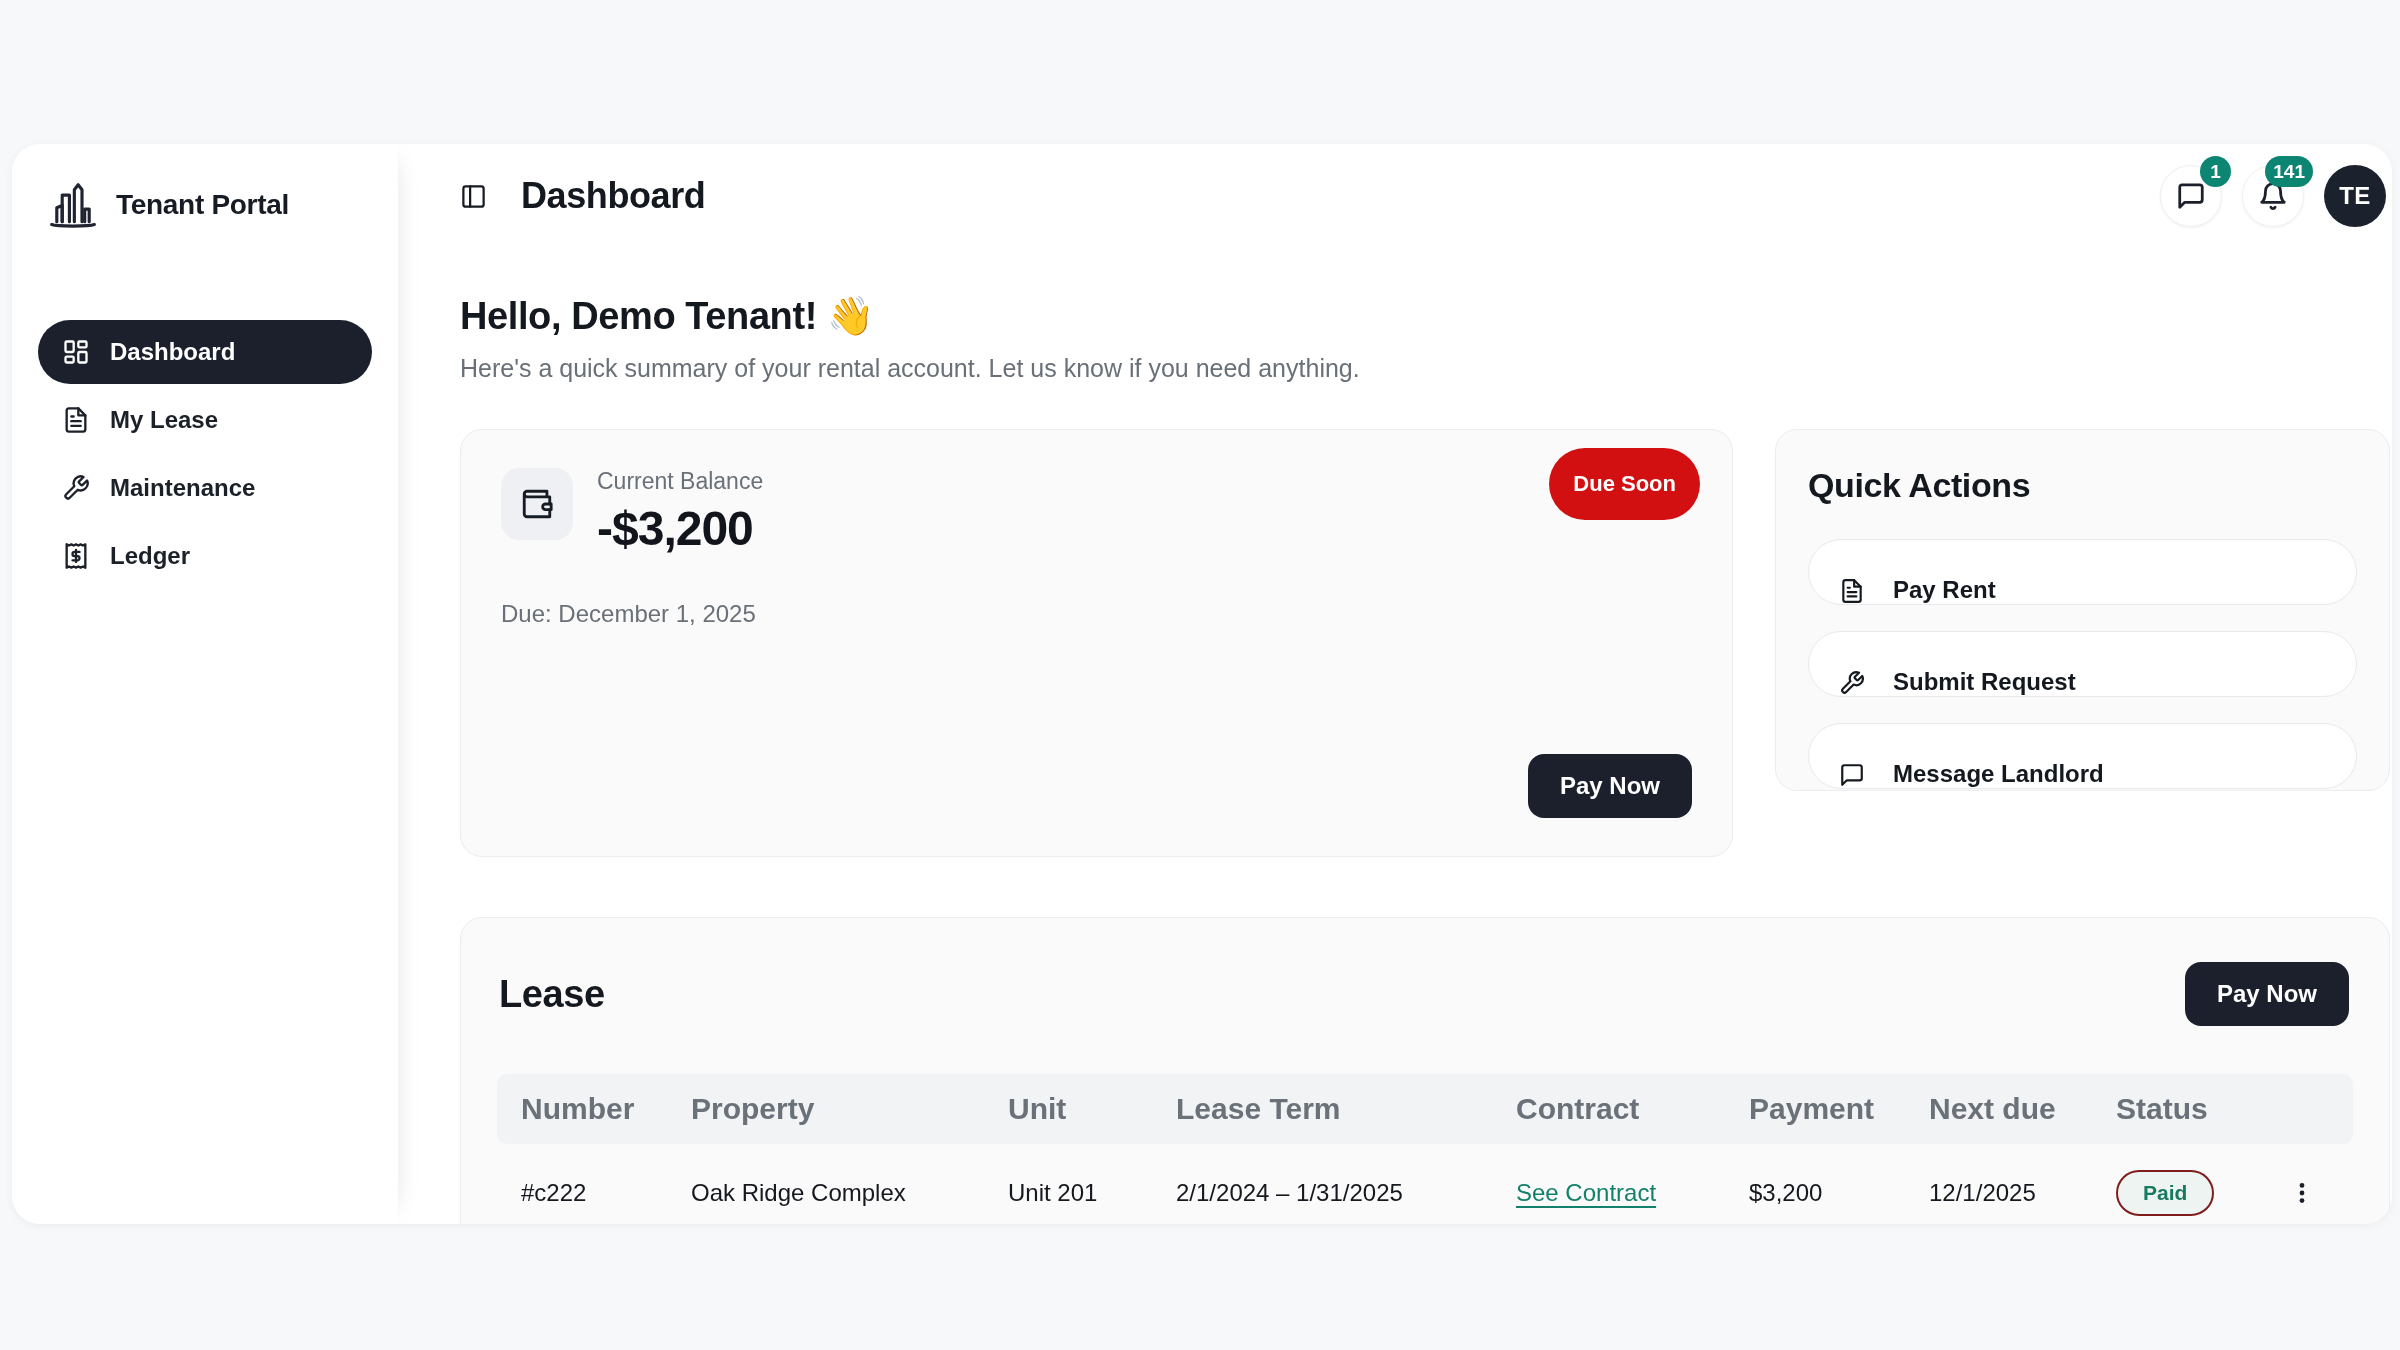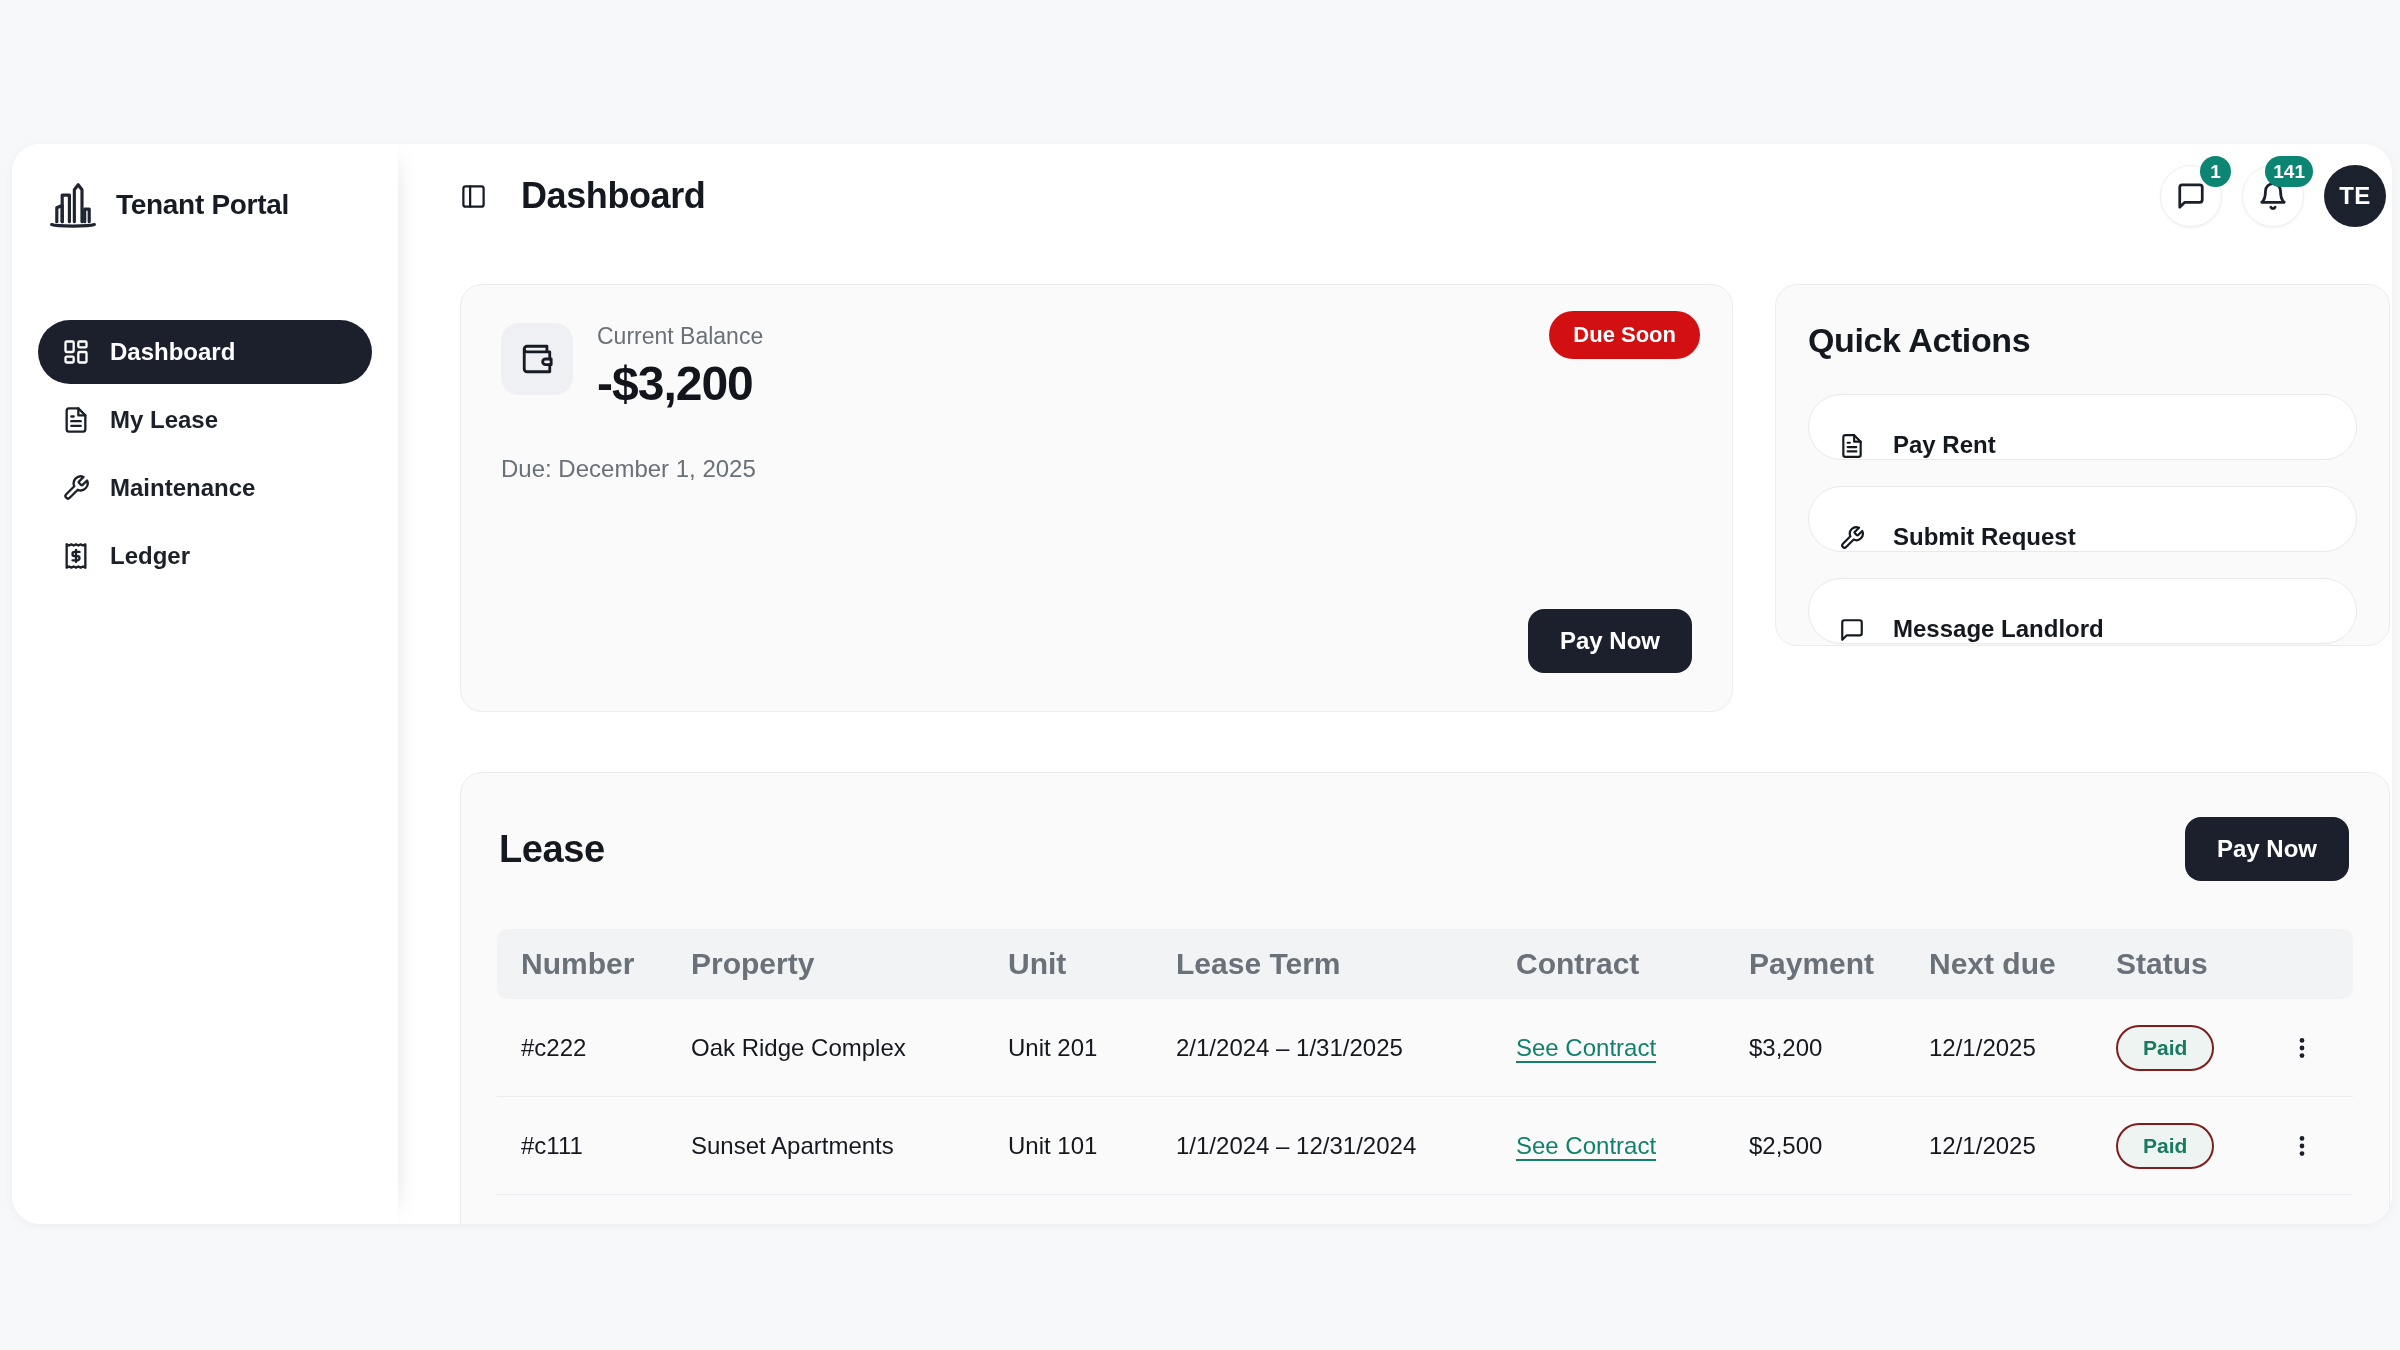--- a/index.html
+++ b/index.html
@@ -71,22 +71,22 @@
   }
   .balance-card { width:1273px; height:428px; position:relative; padding:38px 40px; }
   .balance-top { display:flex; align-items:flex-start; gap:24px; }
   .wallet-box {
     width:72px; height:72px; border-radius:18px; background:#eef0f3;
     display:flex; align-items:center; justify-content:center; color:#171b24;
   }
   .balance-label { font-size:23px; color:#697077; }
   .balance-amount { font-size:48px; font-weight:800; letter-spacing:-1px; margin-top:6px; color:#12151c; }
   .due-badge {
-    position:absolute; top:26px; right:32px; background:#d20f11; color:#fff;
-    font-size:22px; font-weight:700; padding:11px 24px; border-radius:999px;
+    position:absolute; top:18px; right:32px; background:#d20f11; color:#fff;
+    font-size:22px; font-weight:700; padding:23px 24px; border-radius:999px;
   }
   .due-line { margin-top:44px; font-size:24px; color:#697077; }
   .btn-dark {
     background:#1b202c; color:#fff; border:none; border-radius:16px;
     font-size:24px; font-weight:700; padding:18px 32px; cursor:pointer;
     font-family:inherit;
   }
   .balance-card .btn-dark { position:absolute; right:40px; bottom:38px; }
 
   .qa-card { flex:1; height:362px; padding:36px 32px; }
@@ -215,20 +215,24 @@
               <path d="M6 8a6 6 0 0 1 12 0c0 7 3 9 3 9H3s3-2 3-9"></path>
                 <path d="M10.3 21a1.94 1.94 0 0 0 3.4 0"></path>
             </svg>
           </span>
           <span class="badge">141</span>
         </div>
         <div class="avatar">TE</div>
       </div>
     </div>
 
+    <div class="greeting">
+      <h1>Hello, Demo Tenant! 👋</h1>
+      <p>Here's a quick summary of your rental account. Let us know if you need anything.</p>
+    </div>
 
     <div class="cards-row">
 
       <div class="card balance-card">
         <div class="balance-top">
           <div class="wallet-box">
             <svg width="34" height="34" viewBox="0 0 24 24" fill="none" stroke="currentColor" stroke-width="2" stroke-linecap="round" stroke-linejoin="round">
               <path d="M21 12V7H5a2 2 0 0 1 0-4h14v4"></path>
                 <path d="M3 5v14a2 2 0 0 0 2 2h16v-5"></path>
               <path d="M18 12a2 2 0 0 0 0 4h4v-4Z"></path>

